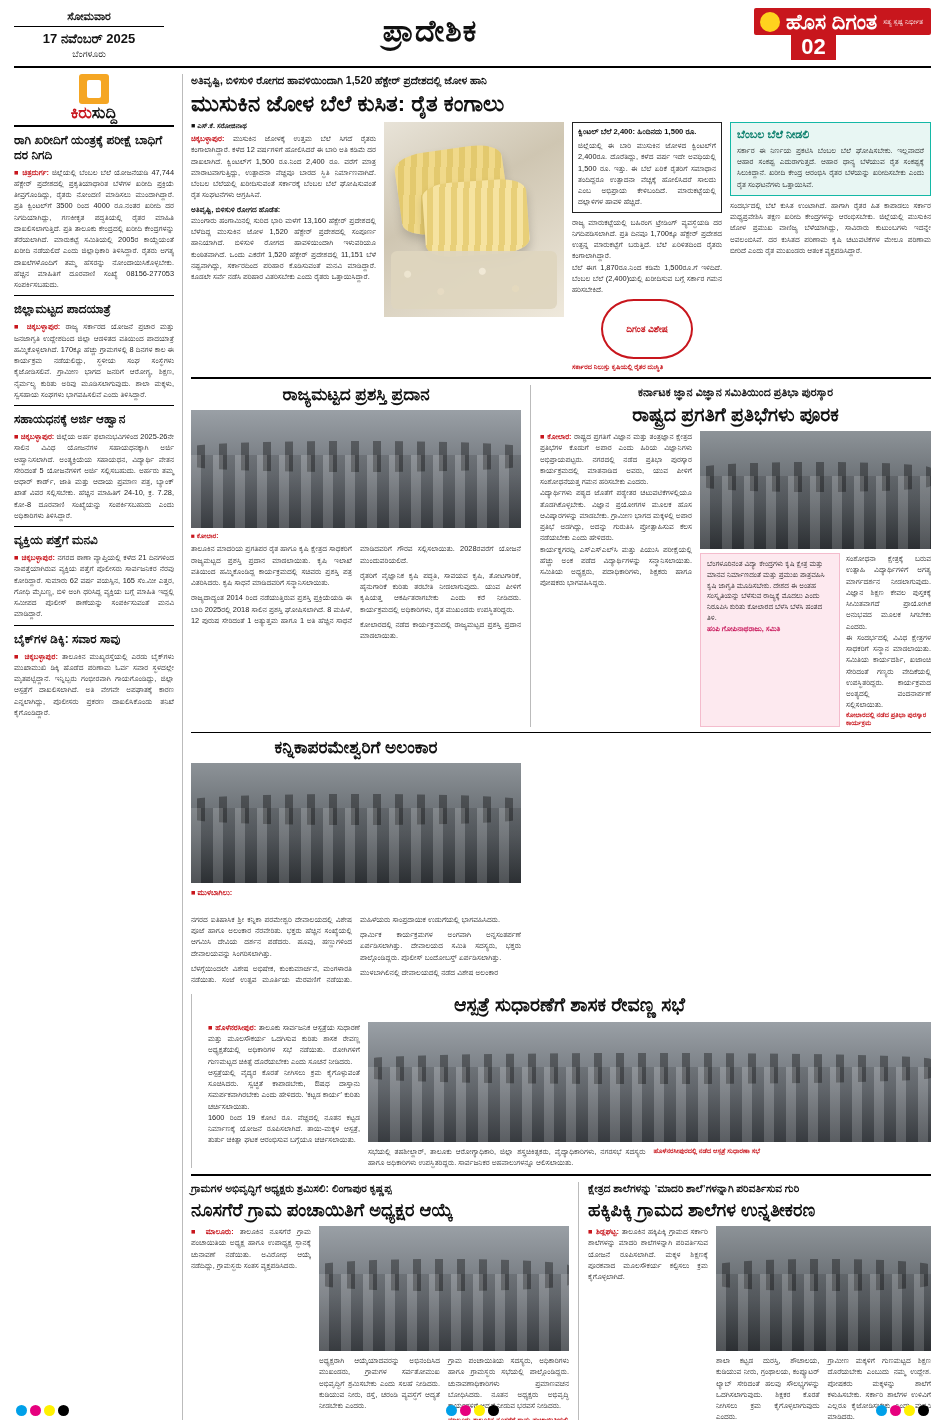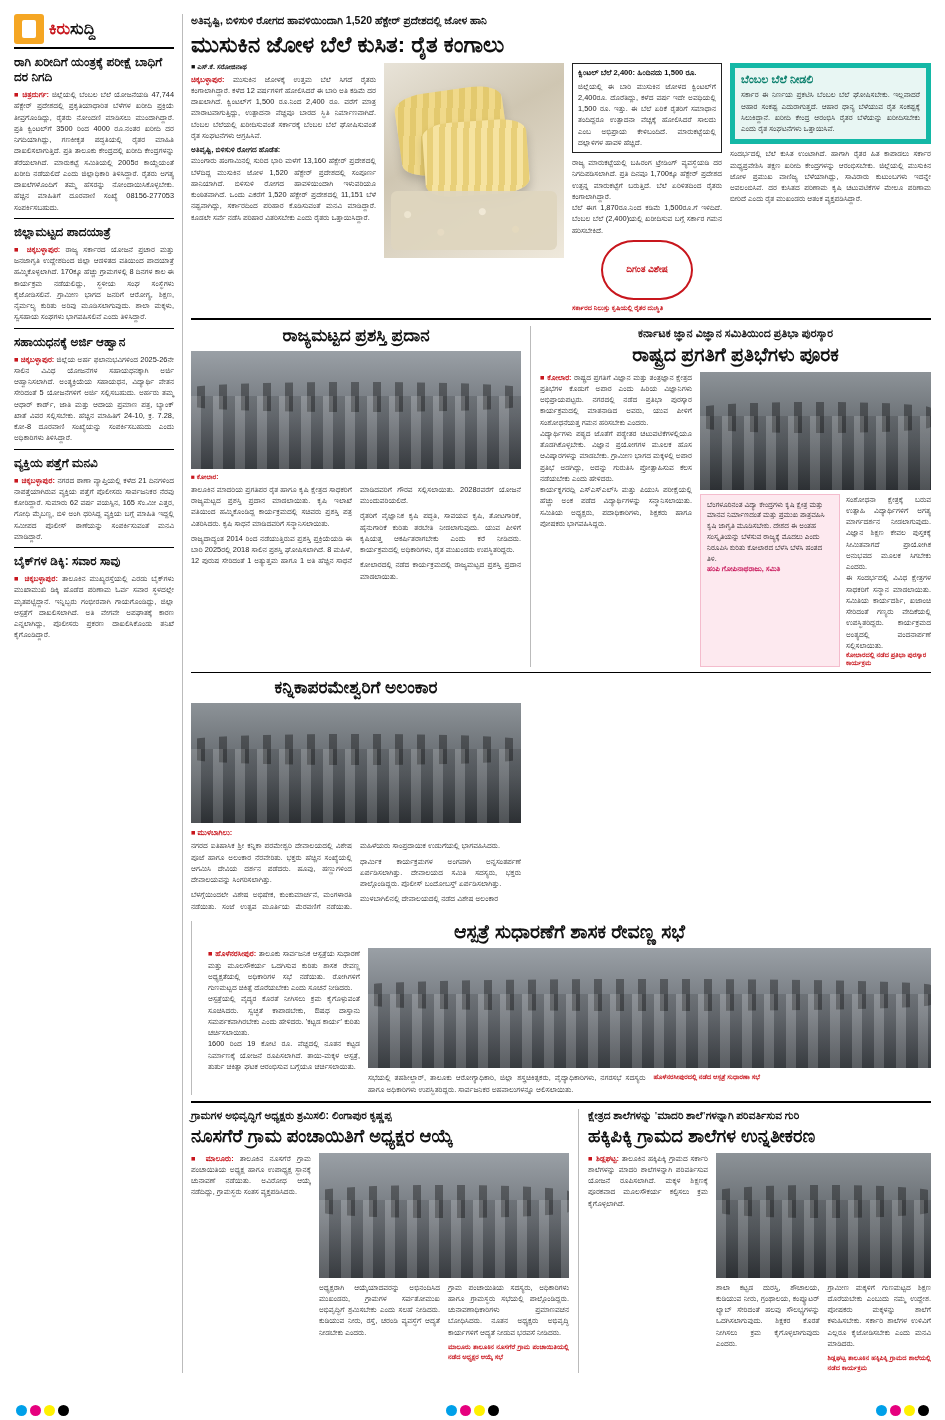--- a/index.html
+++ b/index.html
@@ -37,21 +37,21 @@
   .vrule { border-left:1px solid #bbb; }
   .body-text { font-size:7.4px; line-height:1.52; text-align:justify; color:#1a1a1a; }
   .body-text p { margin:0 0 4px 0; }
   .big-head { font-size:22px; font-weight:bold; line-height:1.18; margin:0 0 5px 0; }
   .kicker { font-size:10.5px; font-weight:bold; line-height:1.3; margin:0 0 4px 0; }
   .byline { font-size:7px; font-weight:bold; margin:0 0 3px 0; }
   .rule-thin { border-top:1px solid #000; margin:5px 0; }
   .rule-thick { border-top:2px solid #000; margin:6px 0; }
 
   
-  .kirusuddi { display:flex; align-items:center; gap:5px; border-bottom:2px solid #000; padding-bottom:3px; }
+  .kirusuddi { display:flex; align-items:center; border-bottom:2px solid #000; padding-bottom:3px;flex-direction:column; }
   .ks-icon { width:30px;height:30px;background:#f5a623;border-radius:3px; position:relative; flex:0 0 auto;}
   .ks-icon:after{content:"";position:absolute;left:8px;top:6px;width:14px;height:18px;background:#fff;border-radius:2px;}
   .ks-title { font-size:16px; font-weight:bold; }
   .ks-title .red { color:#c8161d; }
 
   .bullet { color:#c8161d; font-weight:bold; }
   .sub-head { font-size:12px; font-weight:bold; line-height:1.25; margin:6px 0 4px; }
 
   
   .photo { background:#cfcfcf; position:relative; overflow:hidden; }
@@ -71,21 +71,21 @@
                   radial-gradient(circle at 55% 35%, #f2ead7 0 3px, transparent 4px),
                   radial-gradient(circle at 75% 65%, #e4d9be 0 3px, transparent 4px),
                   #dfd6bf; border-radius:6px; opacity:.95;}
 
   .people-row { position:absolute; left:0; right:0; bottom:0; height:62%;
      background:repeating-linear-gradient(90deg, rgba(255,255,255,.14) 0 10px, rgba(0,0,0,.12) 10px 22px); }
   .people-heads { position:absolute; left:0; right:0; top:26%; height:26%;
      background:repeating-linear-gradient(90deg, transparent 0 6px, rgba(0,0,0,.35) 6px 14px, transparent 14px 22px); border-radius:50%/20%; }
 
   
-  .tealbox { background:#e8f6f3; border:5px solid #14b8a6; padding:5px 6px; }
+  .tealbox { background:#e8f6f3; border:1px solid #14b8a6; padding:5px 6px; }
   .tealbox .t-head { color:#0a7f6c; font-weight:bold; font-size:11px; margin-bottom:3px; line-height:1.25;}
   .pinkbox { background:#fde9ef; border:1px solid #f4bccd; padding:5px 6px; }
   .pinkbox .p-text { font-size:7.2px; line-height:1.5; }
   .pinkbox .p-em { color:#c8165a; font-weight:bold; }
   .numbox { border:1px solid #222; padding:4px 5px; }
   .numbox .n-head { font-weight:bold; font-size:7.6px; margin-bottom:3px; }
 
   .seal { width:92px; height:60px; margin:4px auto; position:relative; }
   .seal .ring { position:absolute; inset:0; border:2px solid #c8161d; border-radius:50%/70%; }
   .seal .txt { position:absolute; inset:0; display:flex; align-items:center; justify-content:center; color:#c8161d; font-weight:bold; font-size:9px; }
@@ -97,20 +97,40 @@
 
   .two { column-count:2; column-gap:8px; }
   .small-cap { font-size:6.6px; font-weight:bold; }
   .redlead { color:#c8161d; font-weight:bold; }
 </style>
 </head>
 <body>
 
 <div class="page">
 
+  <div class="masthead">
+    <div class="mh-left">
+      <div class="dayline">ಸೋಮವಾರ</div>
+      <div class="dateline">17 ನವೆಂಬರ್ 2025</div>
+      <div class="cityline">ಬೆಂಗಳೂರು</div>
+    </div>
+    <div class="mh-center">
+      <div class="section-title">ಪ್ರಾದೇಶಿಕ</div>
+    </div>
+    <div class="mh-right">
+      <div class="brandbox">
+        <span class="sun"></span>
+        <span class="bname">ಹೊಸ ದಿಗಂತ</span>
+        <span class="sub">ಸತ್ಯ ಸ್ಪಷ್ಟ ನಿರ್ಭೀತ</span>
+      </div>
+      <span class="numwrap">
+        <span class="pagenum">02</span>
+      </span>
+    </div>
+  </div>
 
   <div class="cols">
 
     <div class="col1">
       <div class="kirusuddi">
         <div class="ks-icon"></div>
         <div class="ks-title">
           <span class="red">ಕಿರು</span><span>ಸುದ್ದಿ</span>
         </div>
       </div>
@@ -263,21 +283,21 @@
       <div class="rule-thin"></div>
 
       <div style="display:flex; gap:9px;flex-direction:column;">
 
         <div style="width:330px;">
           <div class="big-head" style="font-size:17px; text-align:center;">ಕನ್ನಿಕಾಪರಮೇಶ್ವರಿಗೆ ಅಲಂಕಾರ</div>
           <div class="photo hall" style="height:120px; margin-bottom:4px;">
             <div class="people-heads"></div>
             <div class="people-row"></div>
           </div>
-          <div class="body-text" style="margin-bottom:2px;">
+          <div class="body-text" style="margin-bottom:16px;">
             <span class="redlead">■ ಮುಳಬಾಗಿಲು:</span>
           </div>
           <div class="two body-text">
             <p>ನಗರದ ಐತಿಹಾಸಿಕ ಶ್ರೀ ಕನ್ನಿಕಾ ಪರಮೇಶ್ವರಿ ದೇವಾಲಯದಲ್ಲಿ ವಿಶೇಷ ಪೂಜೆ ಹಾಗೂ ಅಲಂಕಾರ ನೆರವೇರಿತು. ಭಕ್ತರು ಹೆಚ್ಚಿನ ಸಂಖ್ಯೆಯಲ್ಲಿ ಆಗಮಿಸಿ ದೇವಿಯ ದರ್ಶನ ಪಡೆದರು. ಹೂವು, ಹಣ್ಣುಗಳಿಂದ ದೇವಾಲಯವನ್ನು ಸಿಂಗರಿಸಲಾಗಿತ್ತು.</p>
             <p>ಬೆಳಗ್ಗೆಯಿಂದಲೇ ವಿಶೇಷ ಅಭಿಷೇಕ, ಕುಂಕುಮಾರ್ಚನೆ, ಮಂಗಳಾರತಿ ನಡೆಯಿತು. ಸಂಜೆ ಉತ್ಸವ ಮೂರ್ತಿಯ ಮೆರವಣಿಗೆ ನಡೆಯಿತು. ಮಹಿಳೆಯರು ಸಾಂಪ್ರದಾಯಿಕ ಉಡುಗೆಯಲ್ಲಿ ಭಾಗವಹಿಸಿದರು.</p>
             <p>ಧಾರ್ಮಿಕ ಕಾರ್ಯಕ್ರಮಗಳ ಅಂಗವಾಗಿ ಅನ್ನಸಂತರ್ಪಣೆ ಏರ್ಪಡಿಸಲಾಗಿತ್ತು. ದೇವಾಲಯದ ಸಮಿತಿ ಸದಸ್ಯರು, ಭಕ್ತರು ಪಾಲ್ಗೊಂಡಿದ್ದರು. ಪೊಲೀಸ್ ಬಂದೋಬಸ್ತ್ ಏರ್ಪಡಿಸಲಾಗಿತ್ತು.</p>
             <p>ಮುಳಬಾಗಿಲಿನಲ್ಲಿ ದೇವಾಲಯದಲ್ಲಿ ನಡೆದ ವಿಶೇಷ ಅಲಂಕಾರ</p>
           </div>
         </div>
 

